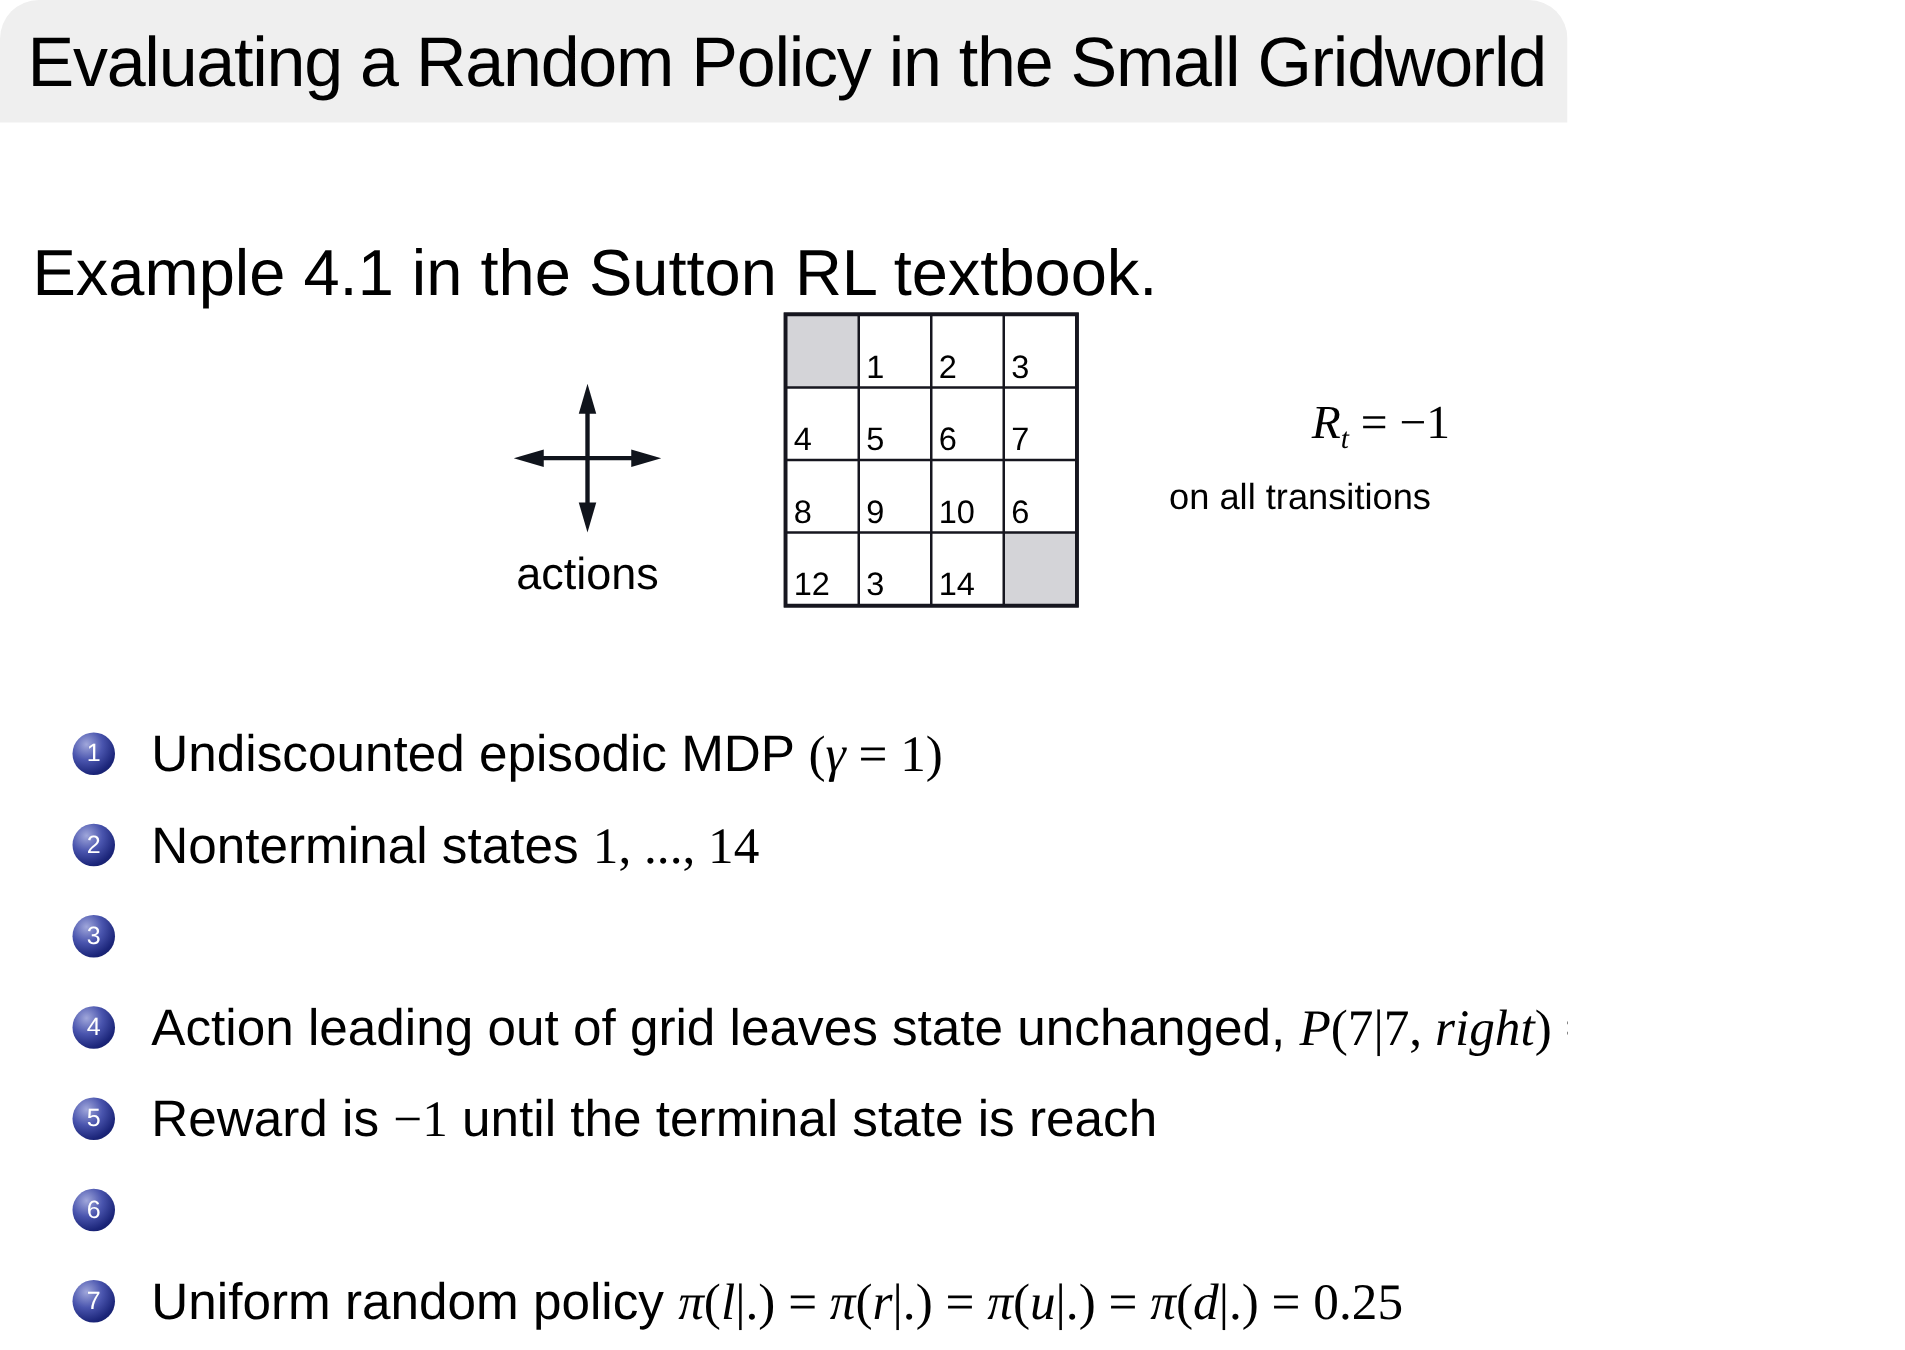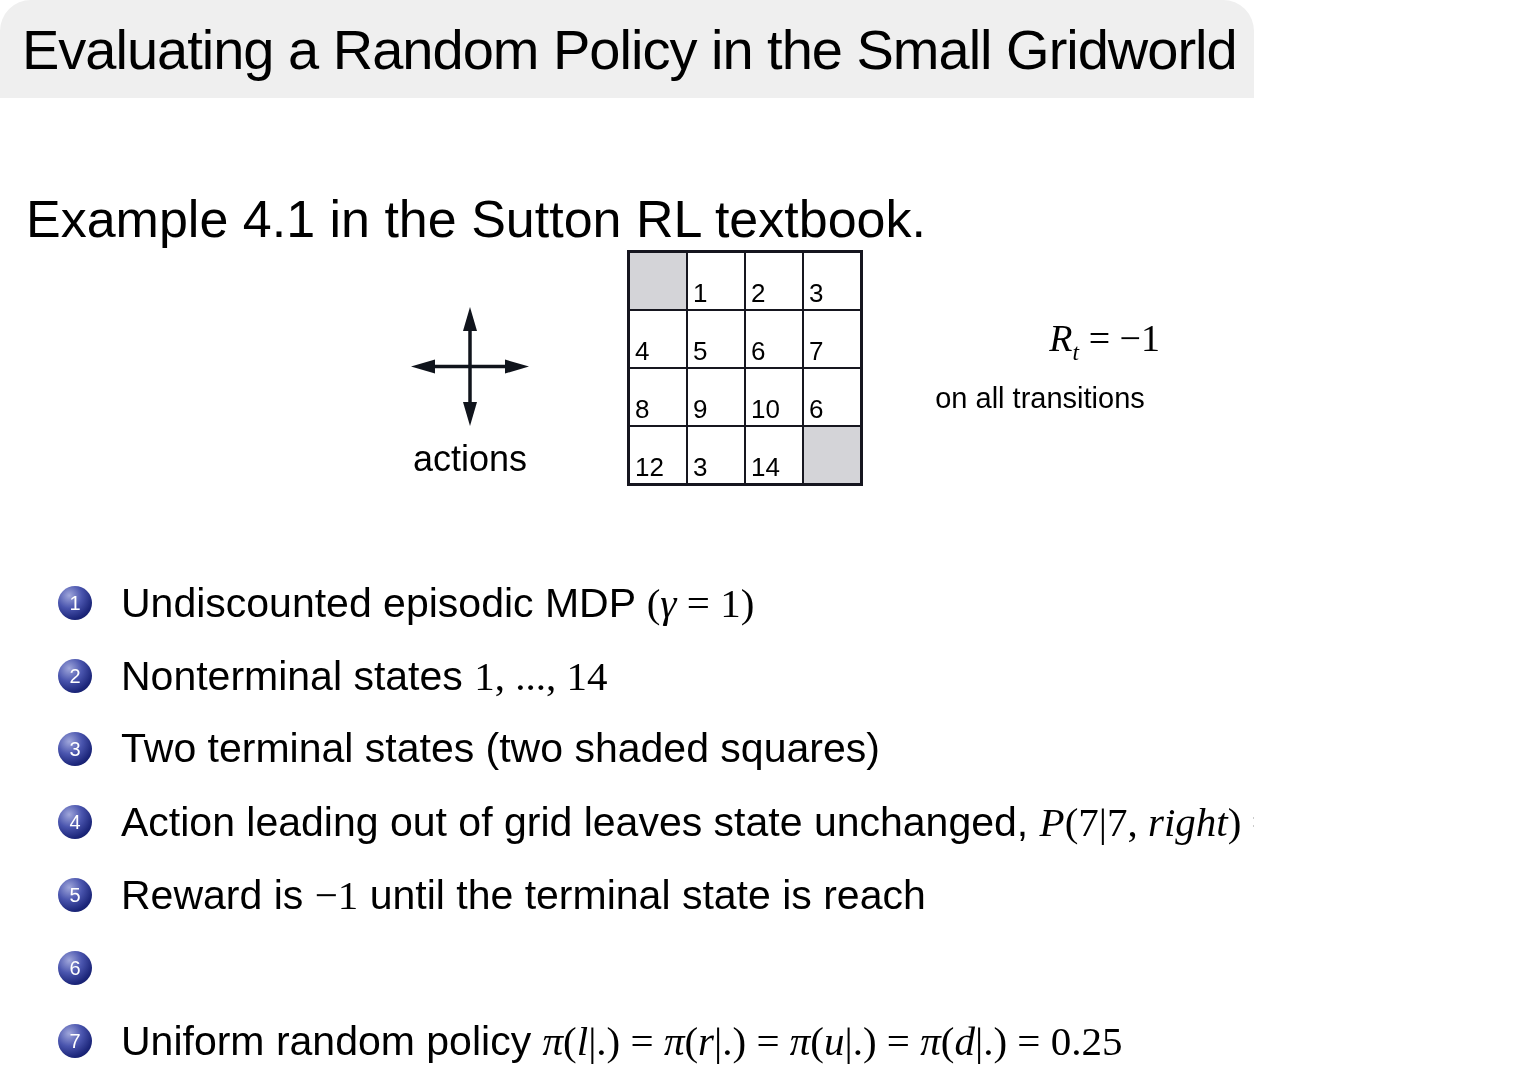--- a/index.html
+++ b/index.html
@@ -235,21 +235,20 @@
       <li class="item">
         <span class="badge">1</span>
         <span class="item-text"><span>Undiscounted episodic MDP </span><span class="math">(</span><span class="mathit">γ</span><span class="math"> = 1)</span></span>
       </li>
       <li class="item">
         <span class="badge">2</span>
         <span class="item-text"><span>Nonterminal states </span><span class="math">1, ..., 14</span></span>
       </li>
       <li class="item">
         <span class="badge">3</span>
-        <span class="item-text"><span>Two terminal states (two shaded squares)</span></span>
       </li>
       <li class="item">
         <span class="badge">4</span>
         <span class="item-text"><span>Action leading out of grid leaves state unchanged, </span><span class="mathit">P</span><span class="math">(7|7, </span><span class="mathit">right</span><span class="math">) = 1</span></span>
       </li>
       <li class="item">
         <span class="badge">5</span>
         <span class="item-text"><span>Reward is </span><span class="math">−1</span><span> until the terminal state is reach</span></span>
       </li>
       <li class="item">

